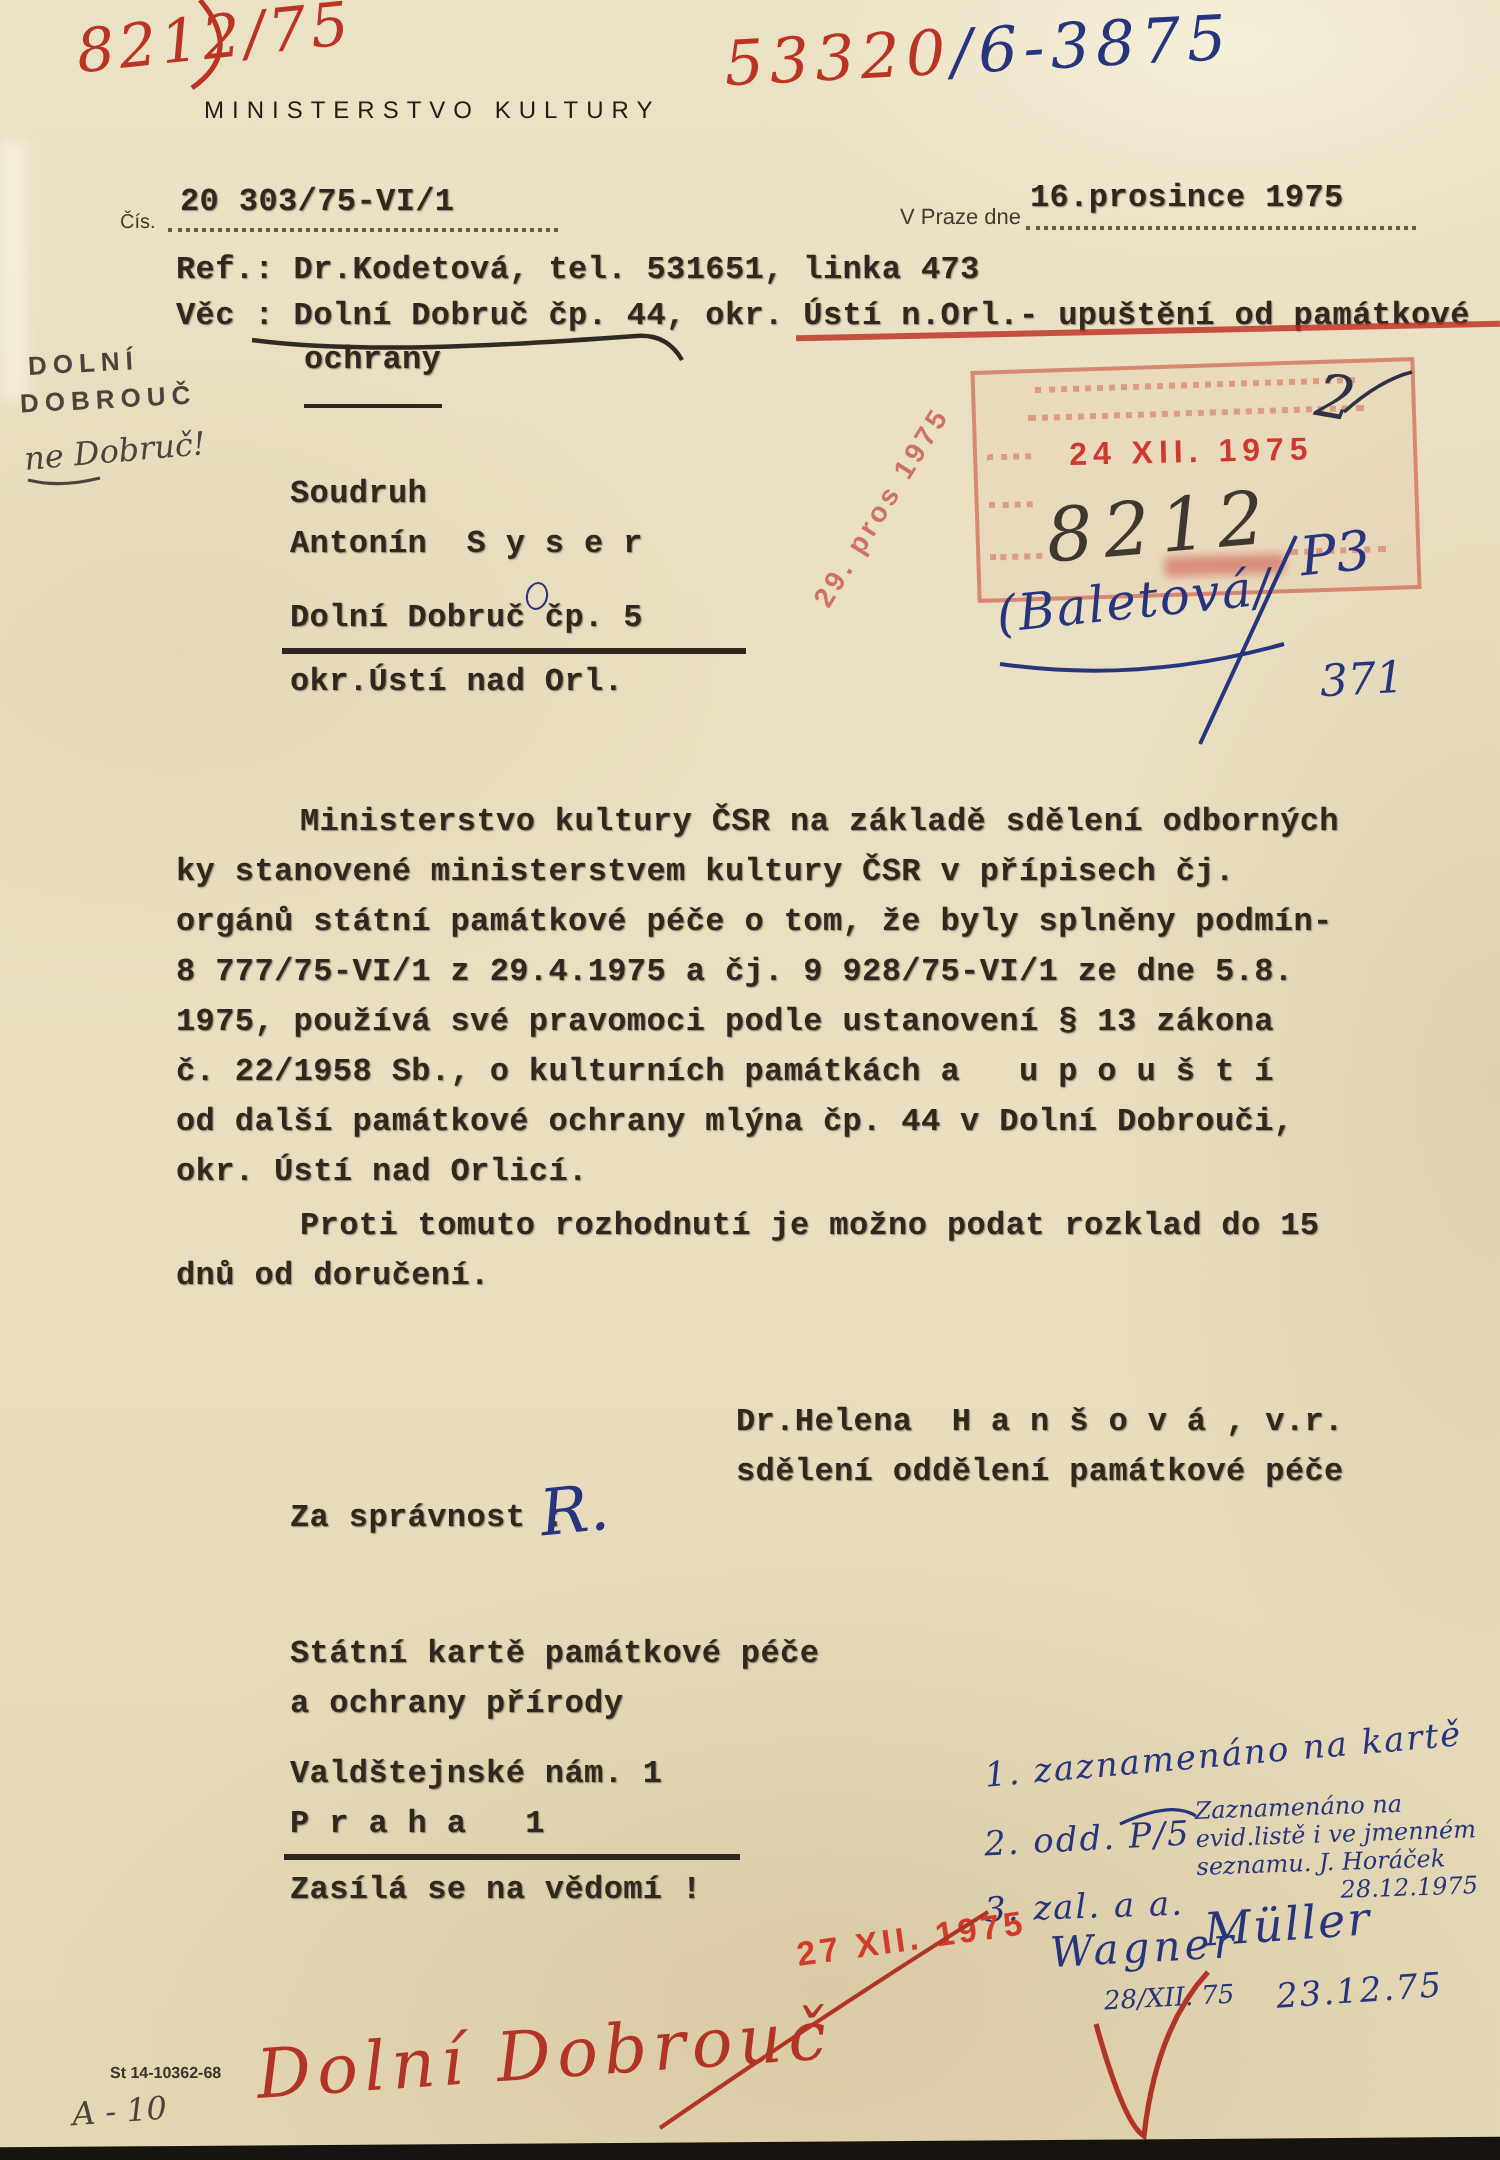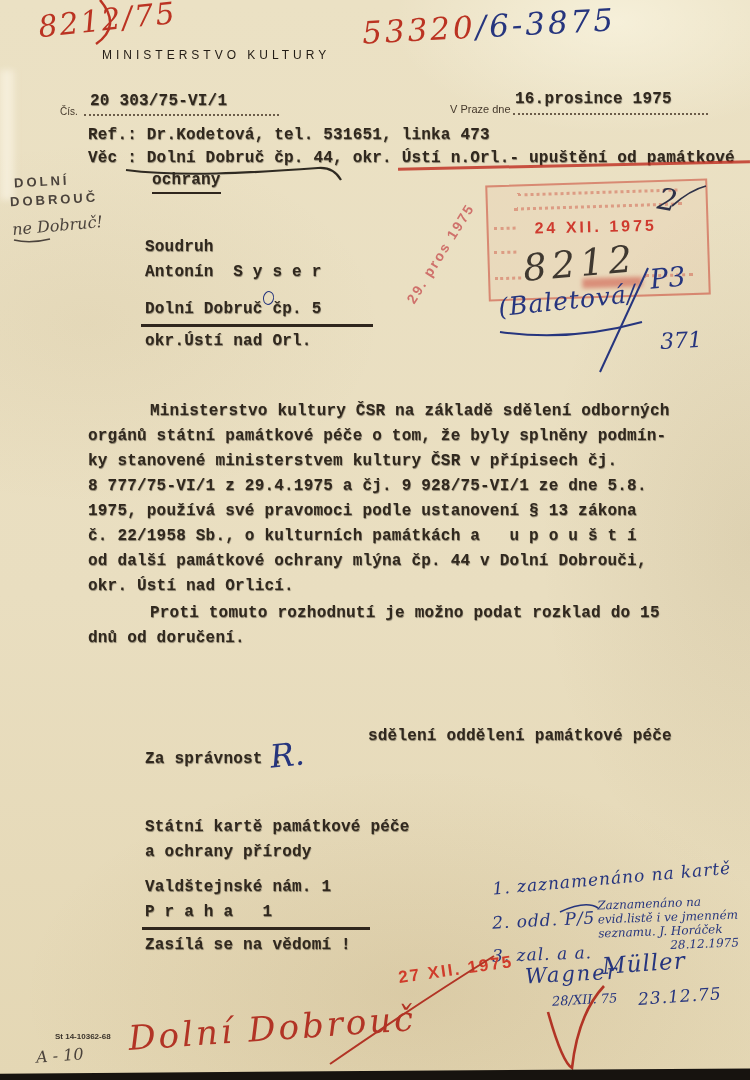--- a/index.html
+++ b/index.html
@@ -20,21 +20,21 @@
   .red-ink{color:#bb3322;}
   .blue-ink{color:#26357e;}
   .pencil{color:#4b433c;}
   .para{position:absolute;left:88px;}
   .para .tl{font-family:"Liberation Mono",monospace;font-weight:bold;color:#30281e;
       font-size:16px;white-space:pre;line-height:25px;letter-spacing:0.2px;
       text-shadow:0.5px 0.5px 0.7px rgba(48,40,30,0.5);}
   .para .indent{padding-left:62px;}
   .rule{position:absolute;background:#2f261d;}
   .dots{position:absolute;height:0;border-bottom:2px dotted #6b5c49;}
-  .ul{border-bottom:2.5px solid #2f261d;padding-bottom:3px;}
+  .ul{border-bottom:2.5px solid #2f261d;padding-bottom:13px;}
   .stampbox{position:absolute;left:487px;top:182px;width:218px;height:112px;
       border:2px solid rgba(200,55,40,0.5);transform:rotate(-1.8deg);
       background:rgba(220,80,60,0.04);}
   .sline{position:absolute;height:0;border-top:3px dotted rgba(200,55,40,0.38);}
   .smudge{position:absolute;background:rgba(200,50,40,0.45);filter:blur(2px);}
   .stamp-red{color:rgba(205,50,38,0.95);font-family:"Liberation Sans",sans-serif;font-weight:bold;}
   .strip{position:absolute;left:-6px;top:1071px;width:765px;height:16px;background:#17130f;
       transform:rotate(-0.4deg);}
   .streak{position:absolute;left:0;top:70px;width:14px;height:130px;
       background:rgba(255,252,240,0.5);filter:blur(3px);}
@@ -94,33 +94,34 @@
   <div class="cursive" style="left:658px;top:182px;font-size:30px;color:#2e3148;transform:rotate(10deg);">2</div>
   <div class="cursive blue-ink" style="left:498px;top:286px;font-size:25px;transform:rotate(-6deg);letter-spacing:1px;">(Baletová/</div>
   <div class="cursive blue-ink" style="left:650px;top:262px;font-size:27px;transform:rotate(-6deg);">P3</div>
   <div class="cursive blue-ink" style="left:660px;top:328px;font-size:22px;transform:rotate(-3deg);">371</div>
 
   <div class="stamp-red" style="position:absolute;left:410px;top:294px;font-size:14px;letter-spacing:2px;
               color:rgba(200,85,85,0.8);transform:rotate(-58deg);transform-origin:0 50%;">29. pros 1975</div>
 
   <div class="para" style="top:399px;">
     <div class="tl indent">Ministerstvo kultury ČSR na základě sdělení odborných</div>
+    <div class="tl">ky stanovené ministerstvem kultury ČSR v přípisech čj.</div>
     <div class="tl">orgánů státní památkové péče o tom, že byly splněny podmín-</div>
-    <div class="tl">ky stanovené ministerstvem kultury ČSR v přípisech čj.</div>
     <div class="tl">8 777/75-VI/1 z 29.4.1975 a čj. 9 928/75-VI/1 ze dne 5.8.</div>
     <div class="tl">1975, používá své pravomoci podle ustanovení § 13 zákona</div>
     <div class="tl">č. 22/1958 Sb., o kulturních památkách a   u p o u š t í</div>
     <div class="tl">od další památkové ochrany mlýna čp. 44 v Dolní Dobrouči,</div>
     <div class="tl">okr. Ústí nad Orlicí.</div>
   </div>
   <div class="para" style="top:601px;">
     <div class="tl indent">Proti tomuto rozhodnutí je možno podat rozklad do 15</div>
     <div class="tl">dnů od doručení.</div>
   </div>
 
+  <div class="tw" style="left:368px;top:702px;">Dr.Helena  H a n š o v á , v.r.</div>
   <div class="tw" style="left:368px;top:727px;">sdělení oddělení památkové péče</div>
   <div class="tw" style="left:145px;top:750px;">Za správnost :</div>
   <div class="cursive blue-ink" style="left:270px;top:736px;font-size:32px;transform:rotate(-6deg);">R.</div>
 
   <div class="tw" style="left:145px;top:818px;">Státní kartě památkové péče</div>
   <div class="tw" style="left:145px;top:843px;">a ochrany přírody</div>
   <div class="tw" style="left:145px;top:878px;">Valdštejnské nám. 1</div>
   <div class="tw" style="left:145px;top:903px;">P r a h a   1</div>
   <div class="rule" style="left:142px;top:927px;width:228px;height:3px;"></div>
   <div class="tw" style="left:145px;top:936px;">Zasílá se na vědomí !</div>

